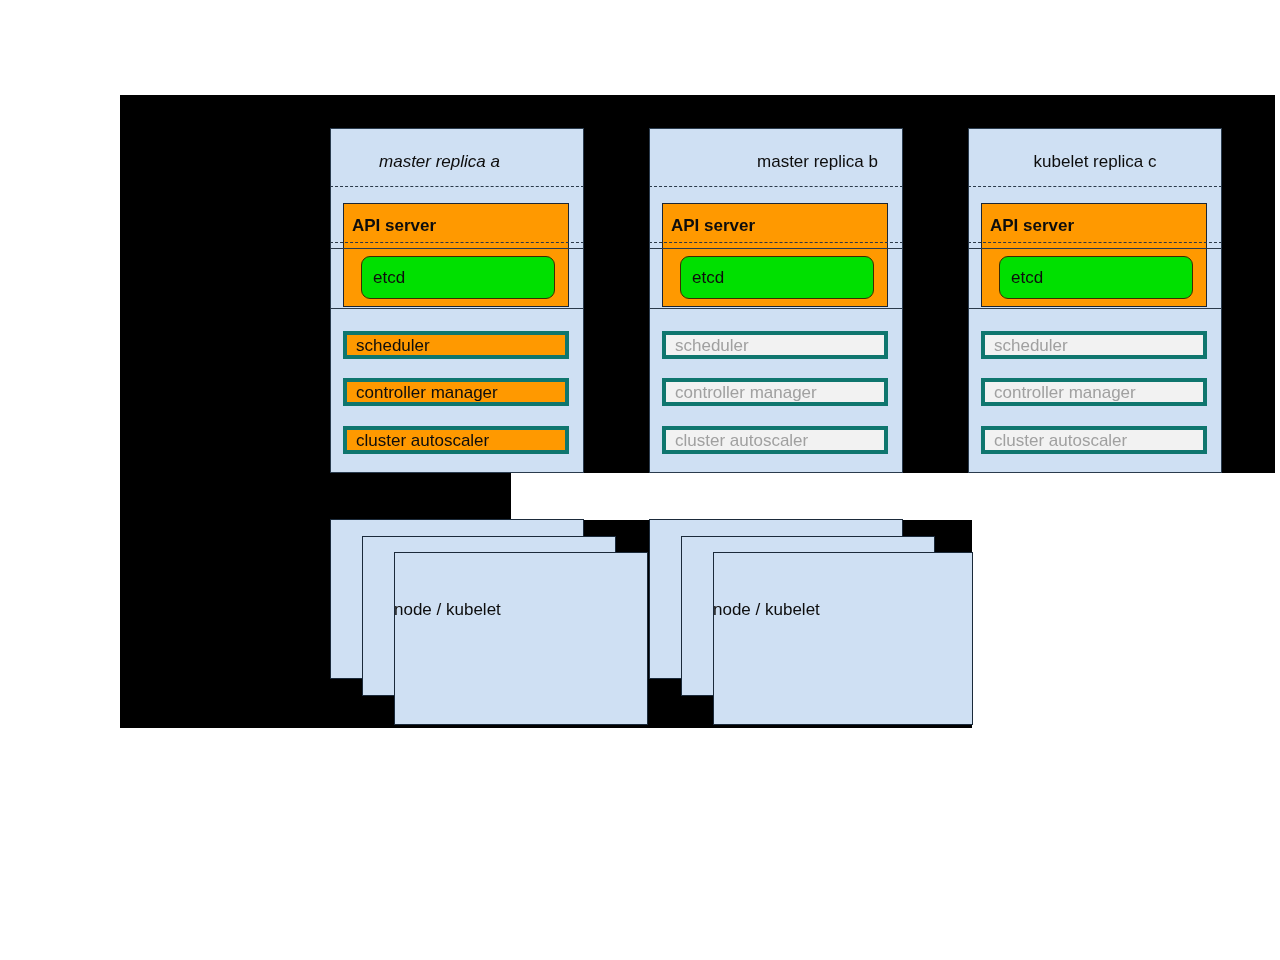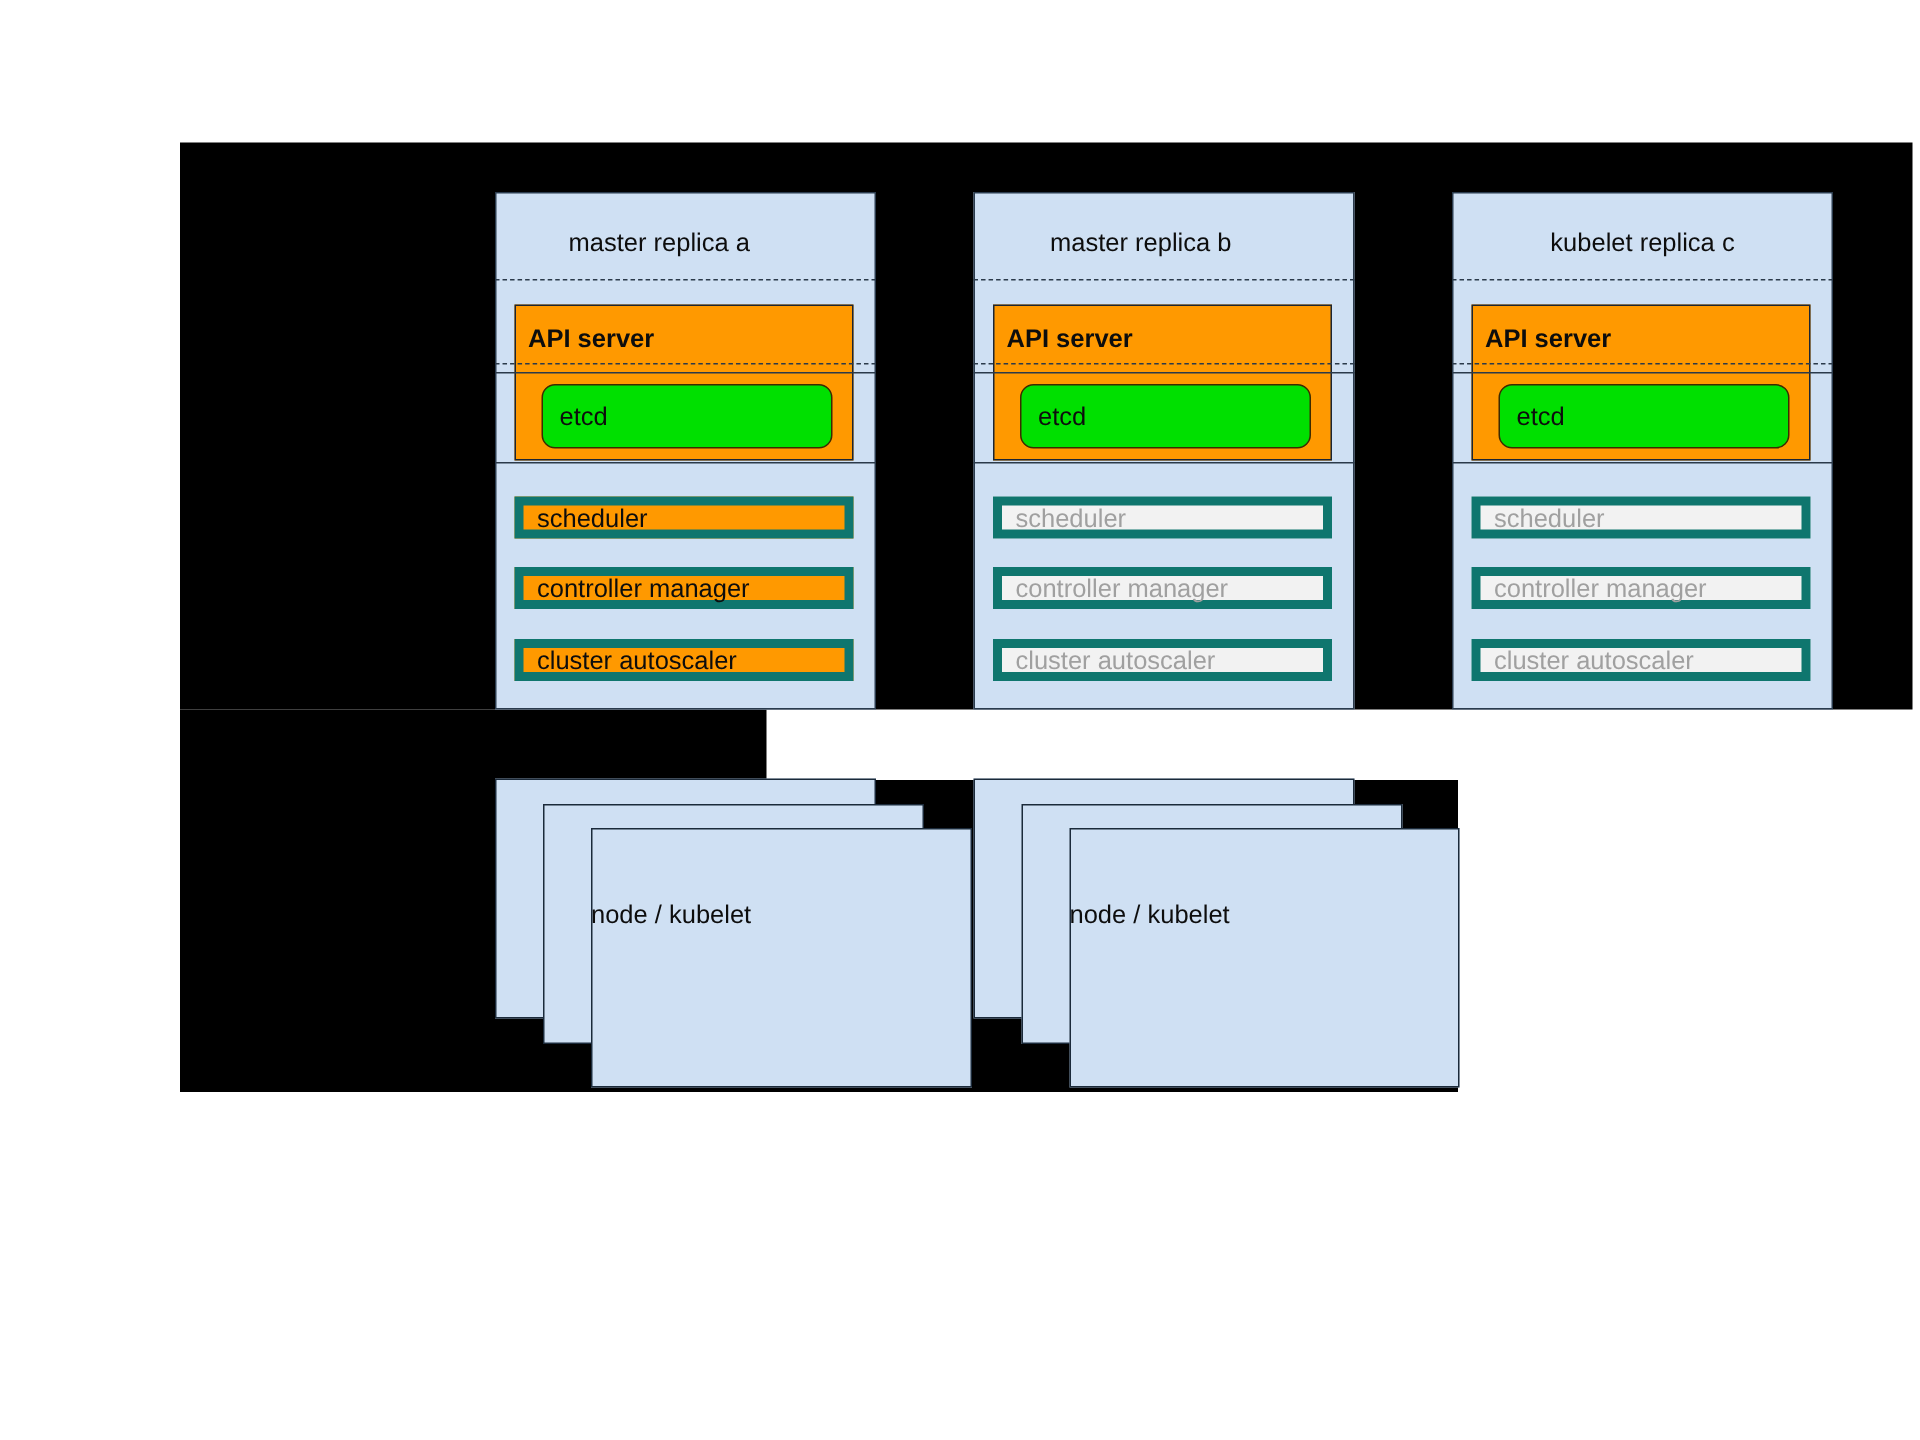--- a/index.html
+++ b/index.html
@@ -61,21 +61,21 @@
   .solid-line {
     position: absolute;
     border-top: 1px solid #2b3a4a;
     height: 0;
   }
 
   
   .comp {
     position: absolute;
     box-sizing: border-box;
-    border: 6px solid #0f766e;
+    border: 4px solid #0f766e;
     font-size: 17px;
     line-height: 1;
     display: flex;
     align-items: center;
     padding-left: 9px;
     white-space: nowrap;
   }
   .comp.active {
     background: #ff9900;
     color: #0d0d0d;
@@ -136,37 +136,37 @@
 <body>
 
 <div id="stage">
 
   <div class="backdrop" style="left:120px;  top:95px;  width:1155px; height:378px;"></div>
   <div class="backdrop" style="left:120px;  top:473px; width:391px;  height:47px;"></div>
   <div class="backdrop" style="left:120px;  top:520px; width:852px;  height:208px;"></div>
 
   <div class="box replica" style="left:330px; top:128px; width:254px; height:345px;">
   </div>
-  <div class="replica-title" style="left:330px; top:153px; width:219px;">master replica a</div>
+  <div class="replica-title" style="left:330px; top:153px; width:219px;font-style:italic;">master replica a</div>
   <div class="dash-line" style="left:330px; top:186px; width:254px;"></div>
 
   <div class="apiblock" style="left:343px; top:203px; width:226px; height:104px;"></div>
   <div class="apilabel" style="left:352px; top:217px;">API server</div>
   <div class="dash-line" style="left:330px; top:242px; width:254px;"></div>
   <div class="solid-line" style="left:330px; top:248px; width:254px;"></div>
   <div class="etcd" style="left:361px; top:256px; width:194px; height:43px;">etcd</div>
   <div class="solid-line" style="left:330px; top:308px; width:254px;"></div>
 
   <div class="comp active" style="left:343px; top:331px; width:226px; height:28px;">scheduler</div>
   <div class="comp active" style="left:343px; top:378px; width:226px; height:28px;">controller manager</div>
   <div class="comp active" style="left:343px; top:426px; width:226px; height:28px;">cluster autoscaler</div>
 
   <div class="box replica" style="left:649px; top:128px; width:254px; height:345px;">
   </div>
-  <div class="replica-title" style="left:614px; top:153px; width:293px;">master replica b</div>
+  <div class="replica-title" style="left:671px; top:153px; width:293px;">master replica b</div>
   <div class="dash-line" style="left:649px; top:186px; width:254px;"></div>
 
   <div class="apiblock" style="left:662px; top:203px; width:226px; height:104px;"></div>
   <div class="apilabel" style="left:671px; top:217px;">API server</div>
   <div class="dash-line" style="left:649px; top:242px; width:254px;"></div>
   <div class="solid-line" style="left:649px; top:248px; width:254px;"></div>
   <div class="etcd" style="left:680px; top:256px; width:194px; height:43px;">etcd</div>
   <div class="solid-line" style="left:649px; top:308px; width:254px;"></div>
 
   <div class="comp inactive" style="left:662px; top:331px; width:226px; height:28px;">scheduler</div>

